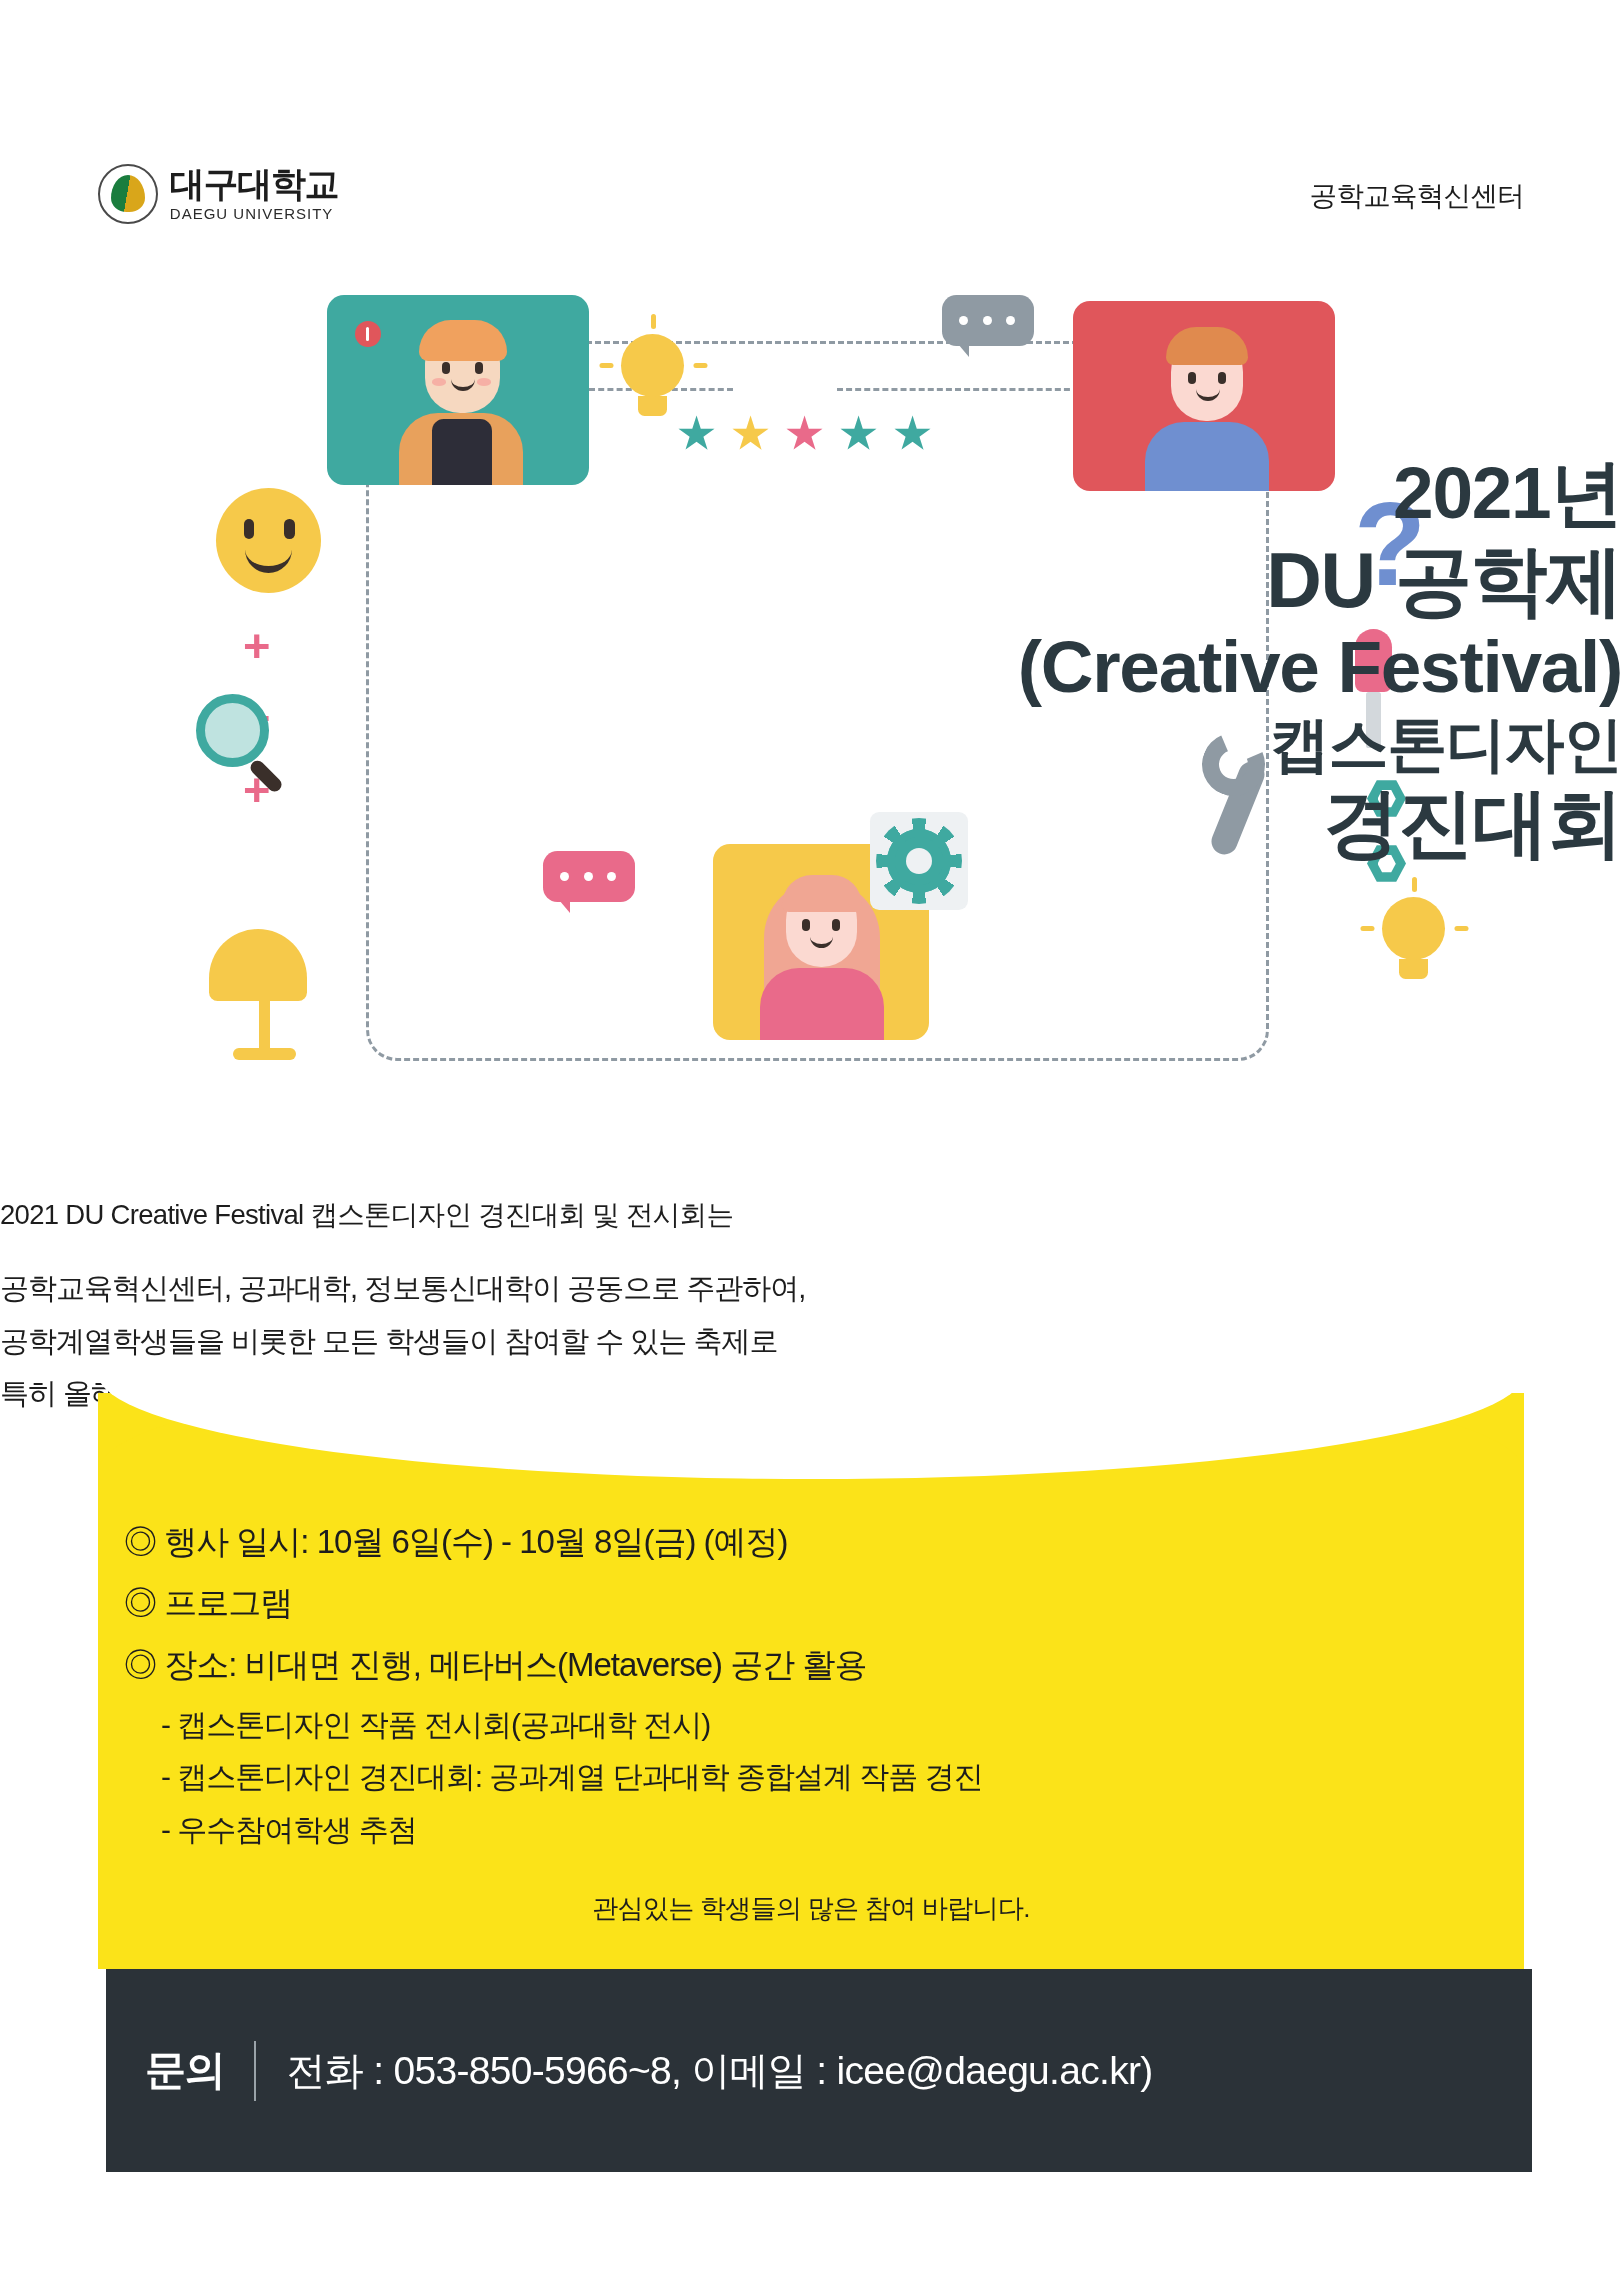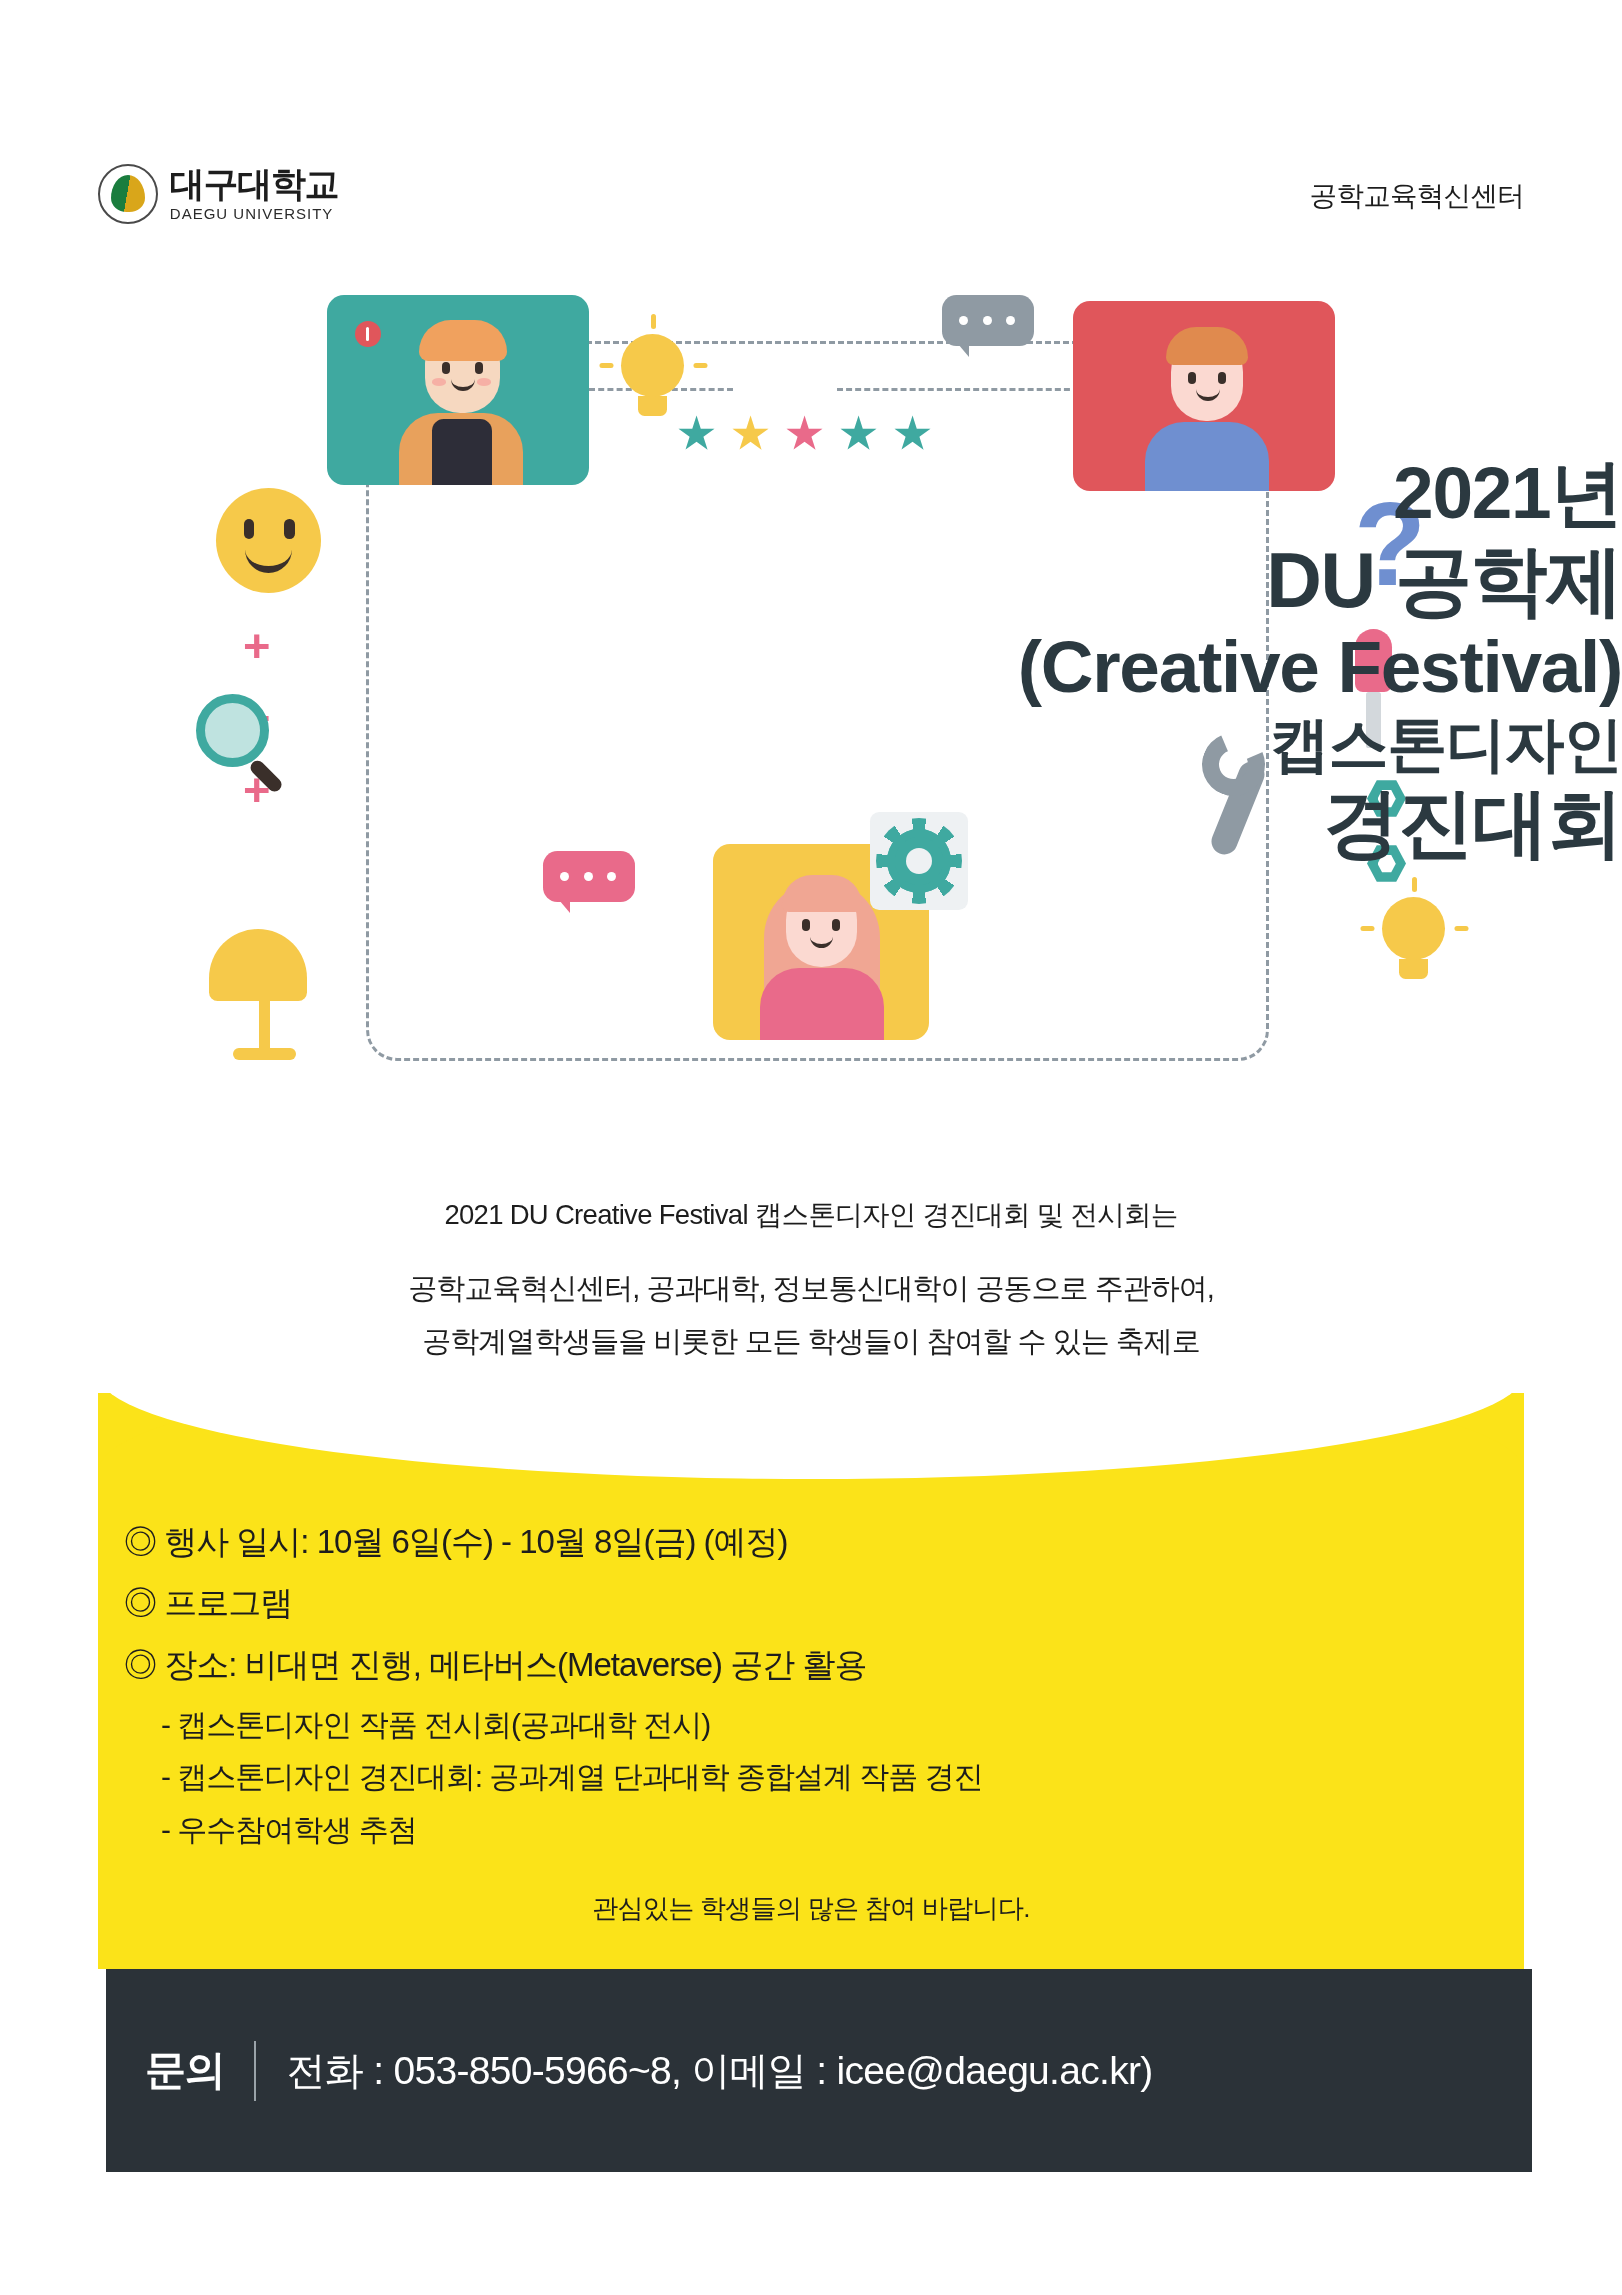--- a/index.html
+++ b/index.html
@@ -334,21 +334,21 @@
   .title .l2 { font-size: 77px; }
   .title .l3 { font-size: 73px; }
   .title .l4 { font-size: 60px; }
   .title .l5 { font-size: 76px; }
 
   
   .desc {
     position: absolute;
     left: 0; top: 1197px;
     width: 1622px;
-    text-align: center;
+    text-align: left;
     color: #1d1d1d;
   }
   .desc .lead {
     font-size: 27.5px;
     letter-spacing: -0.7px;
     margin-bottom: 34px;
   }
   .desc p {
     margin: 0 0 9.2px 0;
     font-size: 29px;

